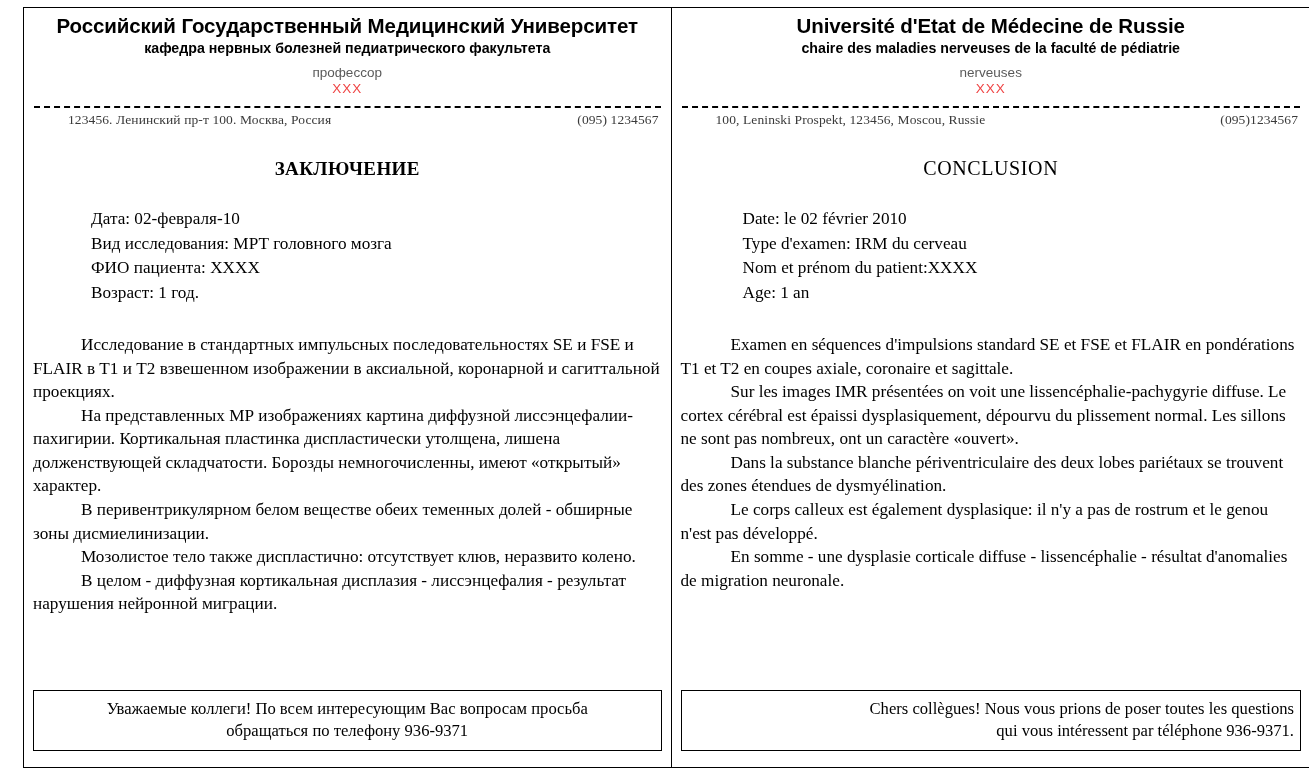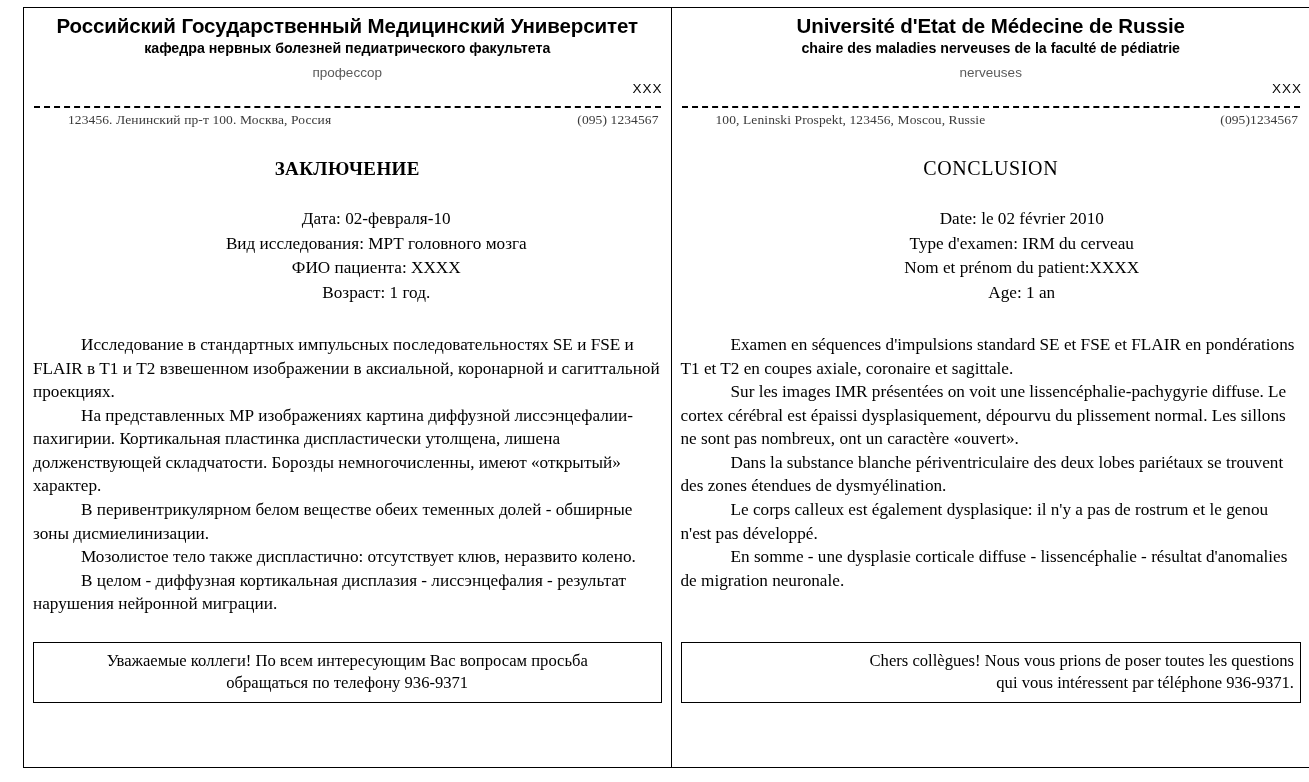--- a/index.html
+++ b/index.html
@@ -80,22 +80,22 @@
     font-weight: normal;
     font-size: 13.5px;
     text-align: center;
     color: #5a5a5a;
     line-height: 1.3;
     margin-top: 6px;
   }
   .lh-name {
     font-family: "Liberation Sans", "DejaVu Sans", sans-serif;
     font-size: 13.5px;
-    text-align: right;
-    color: #000000;
+    text-align: center;
+    color: #ef4444;
     line-height: 1.25;
     letter-spacing: 1px;
   }
 
   .lh-rule {
     margin: 8px 2px 0 2px;
     border-top: 2px dashed #000000;
     height: 0;
   }
 
@@ -130,21 +130,20 @@
   .panel-right .conclusion-title {
     font-weight: normal;
     font-size: 20px;
     letter-spacing: 0.6px;
     margin-top: 29px;
   }
 
   .meta-block {
     margin-top: 27px;
     padding-left: 58px;
-    text-align: center;
   }
   .panel-right .meta-block { padding-left: 62px; }
   .meta-line {
     font-size: 17.2px;
     line-height: 1.42;
     white-space: nowrap;
   }
 
   .para-block {
     margin-top: 28px;
@@ -153,21 +152,20 @@
     font-size: 17.2px;
     line-height: 1.37;
     text-indent: 48px;
     margin: 0;
   }
   .panel-right .para { text-indent: 50px; }
 
   
   .footer-wrap {
     padding: 16px 9px;
-    margin-bottom: 48px;
   }
   .footer-box {
     border: 1px solid #000000;
     box-sizing: border-box;
     padding: 7px 6px 8px 6px;
     text-align: center;
   }
   .footer-line {
     font-size: 16.6px;
     line-height: 1.32;

